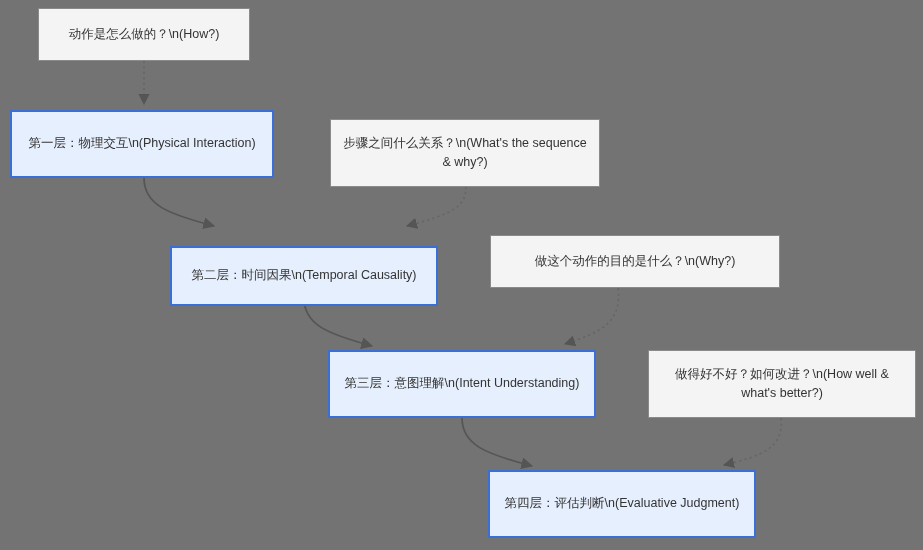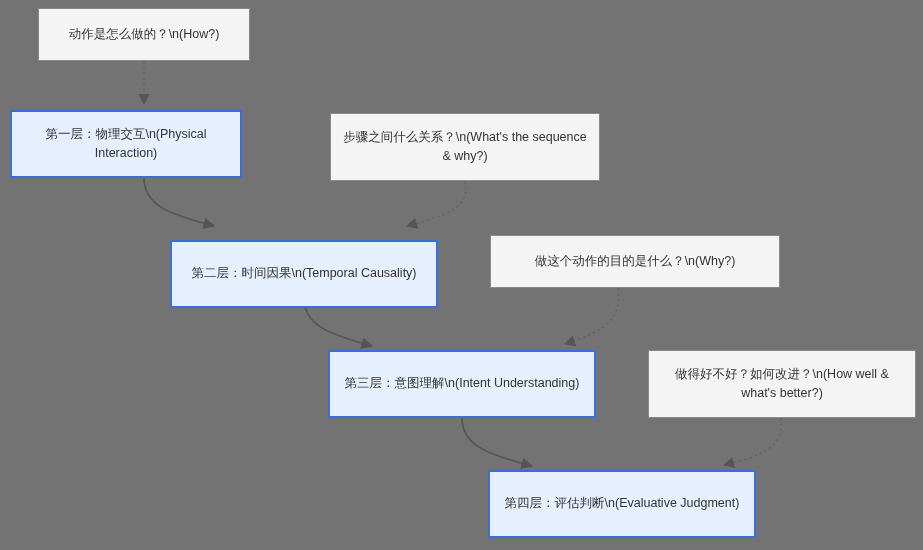--- a/index.html
+++ b/index.html
@@ -82,29 +82,29 @@
 
     <path d="M 462,418 C 462,445 486,454 532,466" fill="none" stroke="#555555" stroke-width="1.7" marker-end="url(#arrow-solid)"></path>
 
     <path d="M 781,418 C 784,448 762,456 724,465" fill="none" stroke="#666666" stroke-width="1.6" stroke-dasharray="2.2 3.2" marker-end="url(#arrow-dotted)"></path>
   </svg>
 
   <div class="node node-question" style="left:38px; top:8px; width:212px; height:53px;">
     <span class="label">动作是怎么做的？\n(How?)</span>
   </div>
 
-  <div class="node node-layer" style="left:10px; top:110px; width:232px; height:68px;justify-content:flex-end;">
+  <div class="node node-layer" style="left:10px; top:110px; width:264px; height:68px;justify-content:flex-end;">
     <span class="label">第一层：物理交互\n(Physical Interaction)</span>
   </div>
 
-  <div class="node node-question" style="left:330px; top:113px; width:270px; height:68px;">
+  <div class="node node-question" style="left:330px; top:119px; width:270px; height:68px;">
     <span class="label">步骤之间什么关系？\n(What's the sequence &amp; why?)</span>
   </div>
 
-  <div class="node node-layer" style="left:170px; top:240px; width:268px; height:68px;">
+  <div class="node node-layer" style="left:170px; top:246px; width:268px; height:60px;">
     <span class="label">第二层：时间因果\n(Temporal Causality)</span>
   </div>
 
   <div class="node node-question" style="left:490px; top:235px; width:290px; height:53px;">
     <span class="label">做这个动作的目的是什么？\n(Why?)</span>
   </div>
 
   <div class="node node-layer" style="left:328px; top:350px; width:268px; height:68px;justify-content:flex-end;">
     <span class="label">第三层：意图理解\n(Intent Understanding)</span>
   </div>

